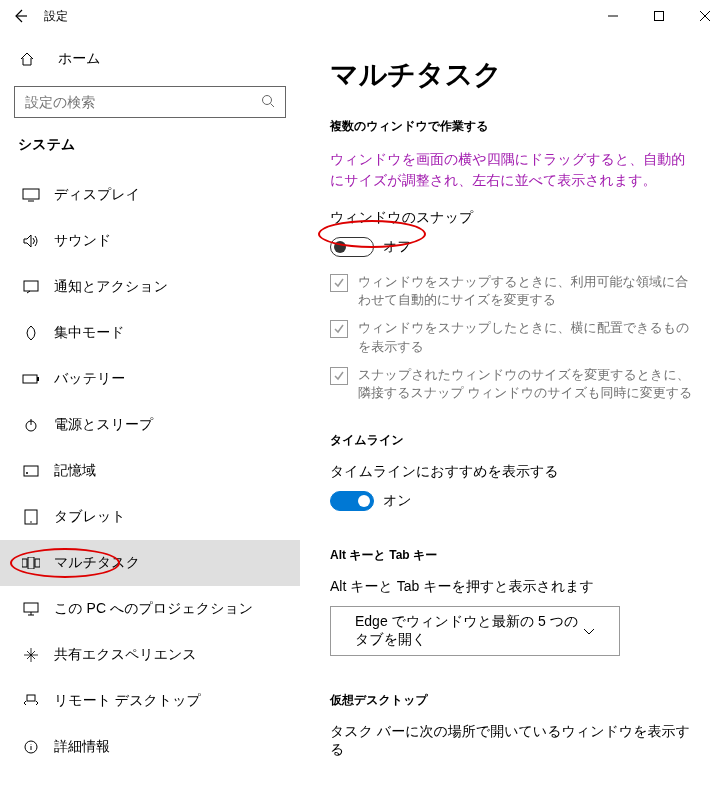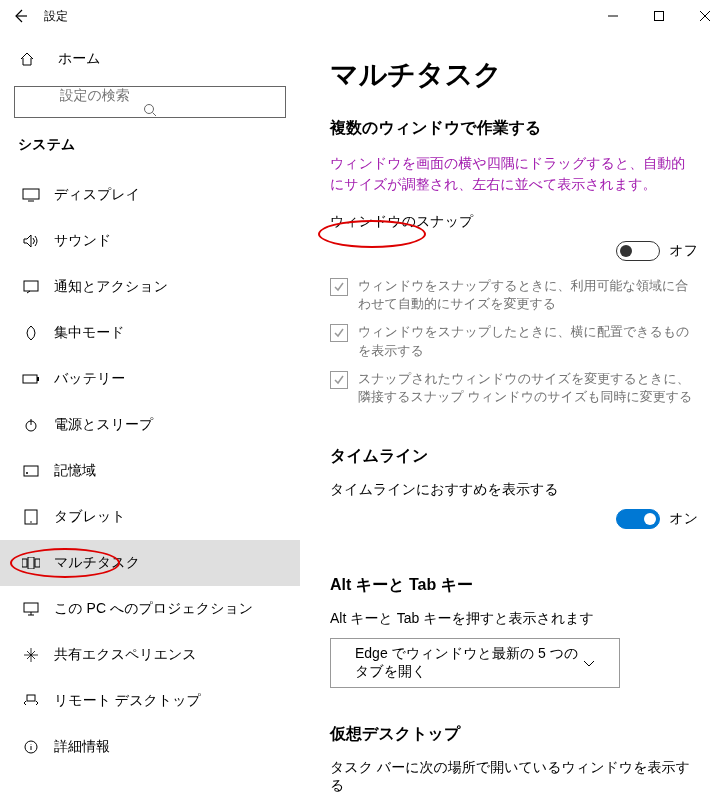--- a/index.html
+++ b/index.html
@@ -7,32 +7,32 @@
 .titlebar { height: 32px; display: flex; align-items: center; justify-content: space-between; padding-left: 10px; }
 .titlebar-left { display: flex; align-items: center; gap: 14px; }
 .back-btn { width: 20px; height: 20px; display: flex; align-items: center; justify-content: center; cursor: default; }
 .title { font-size: 12px; }
 .win-controls { display: flex; }
 .win-btn { width: 46px; height: 32px; display: flex; align-items: center; justify-content: center; }
 .container { display: flex; height: calc(100% - 32px); }
 .sidebar { width: 300px; background: #fff; padding-top: 8px; }
 .home-link { display: flex; align-items: center; gap: 22px; padding: 10px 18px; font-size: 14px; }
 .search-wrap { padding: 8px 14px 18px; }
-.search { width: 100%; height: 32px; border: 1px solid #666; display: flex; align-items: center; justify-content: space-between; padding: 0 10px; background: #fff; flex-direction: column; }
+.search { width: 100%; height: 32px; border: 1px solid #666; display: flex; align-items: center; justify-content: space-between; padding: 0 10px; background: #fff; }
 .search input { border: none; outline: none; font-size: 14px; flex: 1; color: #666; background: transparent; }
 .category { font-weight: 600; font-size: 14px; padding: 0 18px 18px; }
 .nav-item { display: flex; align-items: center; gap: 14px; padding: 14px 18px; font-size: 14px; cursor: default; border-left: 4px solid transparent; }
 .nav-item.active { background: #dfdfdf; border-left: 4px solid transparent; }
 .nav-icon { width: 18px; height: 18px; display: flex; align-items: center; justify-content: center; flex-shrink: 0; }
 .content { flex: 1; padding: 24px 30px 10px 30px; overflow-y: auto; }
 h1 { font-size: 28px; font-weight: 600; margin-bottom: 24px; }
-h2 { font-size: 16px; font-weight: 600; margin-bottom: 14px; margin-top: 10px; }
+h2 { font-size: 12px; font-weight: 600; margin-bottom: 14px; }
 .desc { font-size: 14px; color: #a21caf; margin-bottom: 18px; line-height: 1.5; }
 .label { font-size: 14px; margin-bottom: 10px; }
-.toggle-row { display: flex; align-items: center; gap: 9px; margin-bottom: 16px; justify-content: flex-end; }
+.toggle-row { display: flex; align-items: center; gap: 9px; margin-bottom: 16px; }
 .toggle { width: 44px; height: 20px; border-radius: 10px; border: 1px solid #333; position: relative; background: #fff; }
 .toggle.off .knob { left: 3px; background: #333; }
 .toggle.on { background: #0078d4; border-color: #0078d4; }
 .toggle.on .knob { right: 3px; background: #fff; }
 .knob { width: 12px; height: 12px; border-radius: 50%; position: absolute; top: 3px; }
 .checkbox-row { display: flex; align-items: flex-start; gap: 10px; margin-bottom: 10px; color: #737373; font-size: 13px; line-height: 1.4; }
 .checkbox { width: 18px; height: 18px; border: 1px solid #999; display: flex; align-items: center; justify-content: center; flex-shrink: 0; margin-top: 1px; }
 .select { border: 1px solid #999; padding: 6px 24px; display: flex; align-items: center; justify-content: space-between; width: 290px; font-size: 14px; margin-bottom: 36px; }
 .section-gap { height: 20px; }
 .annotation-oval { position: absolute; border: 2px solid #d00; border-radius: 50%; pointer-events: none; }

